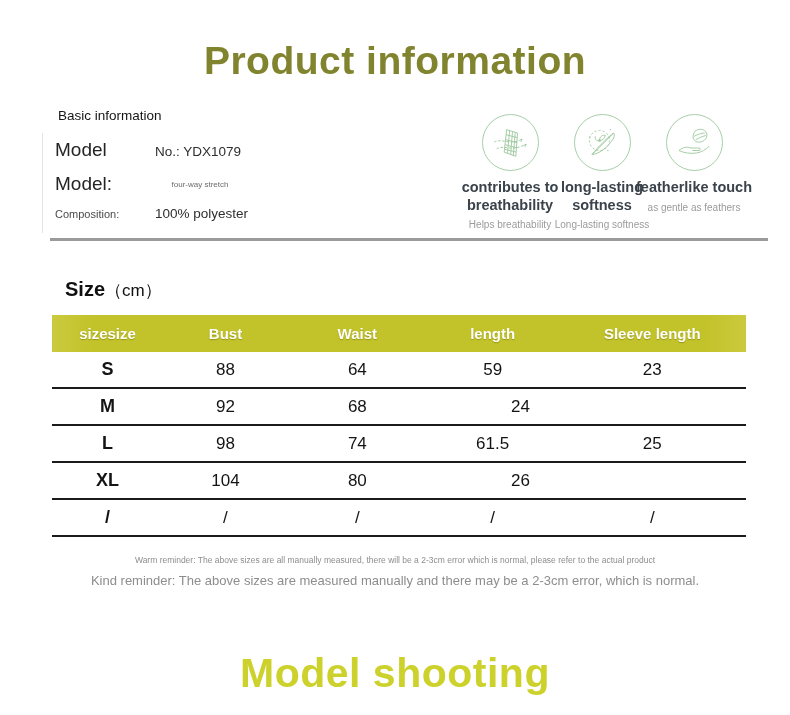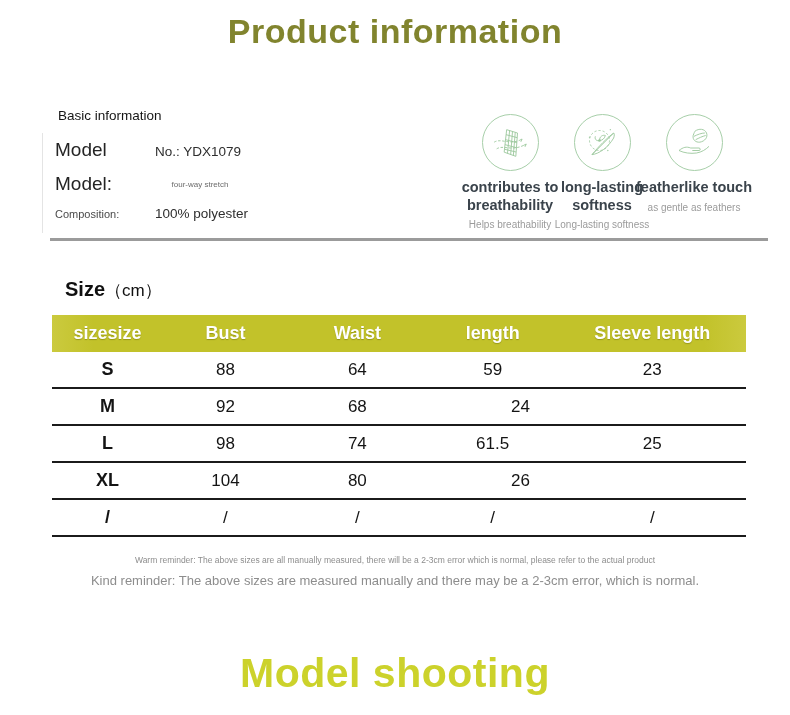--- a/index.html
+++ b/index.html
@@ -1,21 +1,21 @@
 <!DOCTYPE html>
 <html><head>
 <meta charset="utf-8">
 <style>
   * { margin:0; padding:0; box-sizing:border-box; }
   body { background:#ffffff; font-family:"Liberation Sans","DejaVu Sans",sans-serif; }
   .page { position:relative; width:790px; height:715px; background:#ffffff; overflow:hidden; }
 
   .page-title {
-    position:absolute; top:12px; left:0; width:100%;
-    text-align:center; font-size:34px; font-weight:600; color:#81842e;
+    position:absolute; top:39px; left:0; width:100%;
+    text-align:center; font-size:39px; font-weight:600; color:#81842e;
     letter-spacing:0.5px;
   }
 
   .basic-heading {
     position:absolute; top:108px; left:58px;
     font-size:13.5px; color:#151515;
   }
   .basic-left-line {
     position:absolute; top:133px; left:42px; width:1px; height:100px; background:#e4e4e4;
   }
@@ -46,21 +46,21 @@
   .size-heading { position:absolute; top:278px; left:65px; font-size:17px; color:#101010; }
   .size-heading .sz-bold { font-size:20px; font-weight:700; }
   .size-heading .sz-unit { font-size:17px; font-weight:400; }
 
   .size-table { position:absolute; top:315px; left:52px; width:694px; }
   .t-head {
     display:flex; align-items:center; height:37px;
     background:linear-gradient(90deg,#cbca3e 0%, #c2c22a 6%, #c2c22a 94%, #cbca3e 100%);
   }
   .t-head .cell {
-    color:#ffffff; font-size:18px; font-weight:700;
+    color:#ffffff; font-size:15px; font-weight:700;
     text-shadow:0 1px 1px rgba(100,100,0,0.45);
   }
   .t-row { display:flex; align-items:center; height:37px; border-bottom:2px solid #1b1b1b; }
   .t-row .cell { color:#141414; font-size:17px; }
   .t-row .cell.size-cell { font-weight:600; font-size:18px; }
   .cell { text-align:center; }
   .c0 { width:16%; } .c1 { width:18%; } .c2 { width:20%; } .c3 { width:19%; } .c4 { width:27%; }
 
   .warm-reminder {
     position:absolute; top:555px; left:0; width:100%;

